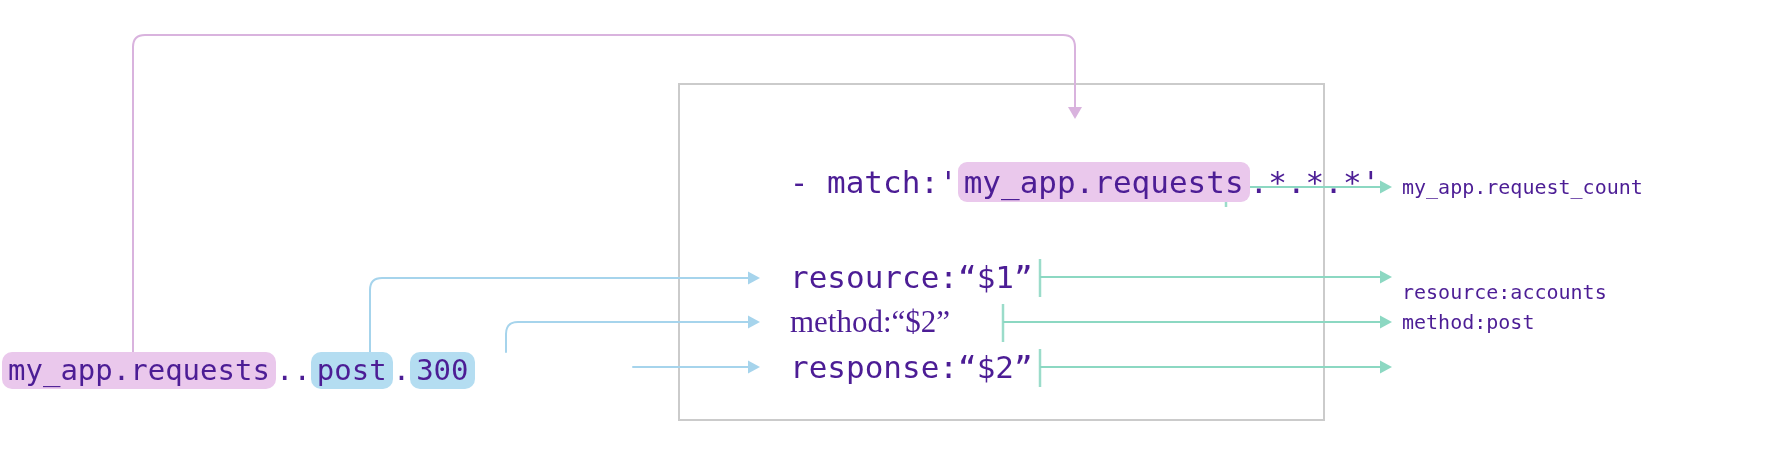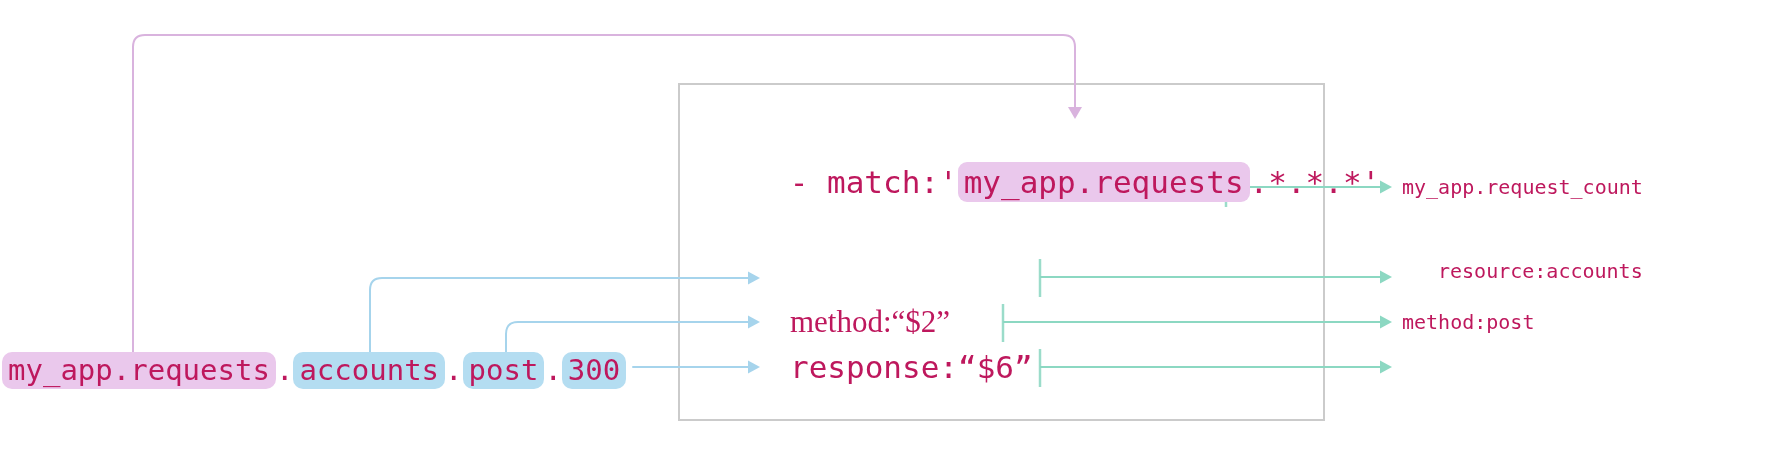--- a/index.html
+++ b/index.html
@@ -1,21 +1,21 @@
 <!DOCTYPE html>
 <html><head>
 <meta charset="utf-8">
 <style>
   html,body{margin:0;padding:0;background:#ffffff;}
   .stage{
     position:relative;
     width:1783px;height:466px;
     background:#ffffff;
     font-family:"DejaVu Sans Mono","Liberation Mono",monospace;
-    color:#be185d;
+    color:#4c1d95;
     overflow:hidden;
   }
   .rule-box{
     position:absolute;
     left:678px;top:83px;width:647px;height:338px;
     border:2px solid #cbcbcb;
     background:transparent;
     box-sizing:border-box;
     z-index:1;
   }
@@ -42,21 +42,21 @@
   .line-tags     {left:752px;top:212px;}
   .line-resource {left:790px;top:257px;}
   .line-method   {left:790px;top:302px;font-family:Liberation Serif, serif;}
   .line-response {left:790px;top:347px;}
   .out-line{
     position:absolute;left:1402px;
     height:40px;line-height:40px;font-size:20px;
     white-space:pre;z-index:10;
   }
   .out-name     {top:167px;}
-  .out-resource {top:251px;margin-left:36px;}
+  .out-resource {top:272px;}
   .out-method   {top:302px;}
   .out-response {top:347px;}
   .metric-strip{
     position:absolute;left:2px;top:352px;
     display:flex;align-items:center;
     height:37px;font-size:29px;
     z-index:10;white-space:pre;
   }
   .tok{
     display:flex;align-items:center;
@@ -117,30 +117,30 @@
     <g>
       <path d="M1040 349 L1040 387" stroke="#9bdcca" stroke-width="2.5" fill="none"></path>
       <path d="M1040 367 L1380 367" stroke="#8cd8c2" stroke-width="2" fill="none"></path>
       <polygon points="1392,367 1380,360.5 1380,373.5" fill="#8cd8c2"></polygon>
     </g>
   </svg>
 
   <div class="code-line line-match">
     <span>- match:'</span><span class="hl-pink">my_app.requests</span><span>.*.*.*'</span>
   </div>
+  <div class="code-line line-resource">resource:“$1”</div>
   <div class="code-line line-method">method:“$2”</div>
-  <div class="code-line line-response">response:“$6”</div>
+  <div class="code-line line-response">response:“$2”</div>
 
   <div class="out-line out-name">my_app.request_count</div>
   <div class="out-line out-resource">resource:accounts</div>
   <div class="out-line out-method">method:post</div>
 
   <div class="metric-strip">
     <span class="tok tok-pink">my_app.requests</span>
     <span class="tok tok-dot">.</span>
-    <span class="tok tok-blue">accounts</span>
     <span class="tok tok-dot">.</span>
     <span class="tok tok-blue">post</span>
     <span class="tok tok-dot">.</span>
     <span class="tok tok-blue">300</span>
   </div>
 
 </div>
 
 </body></html>

